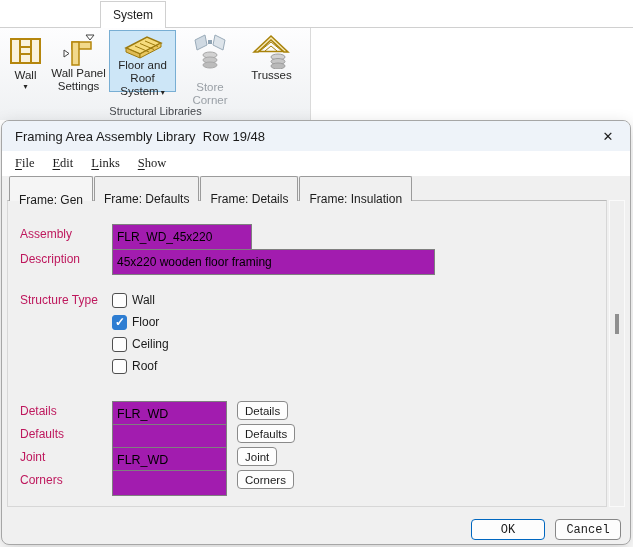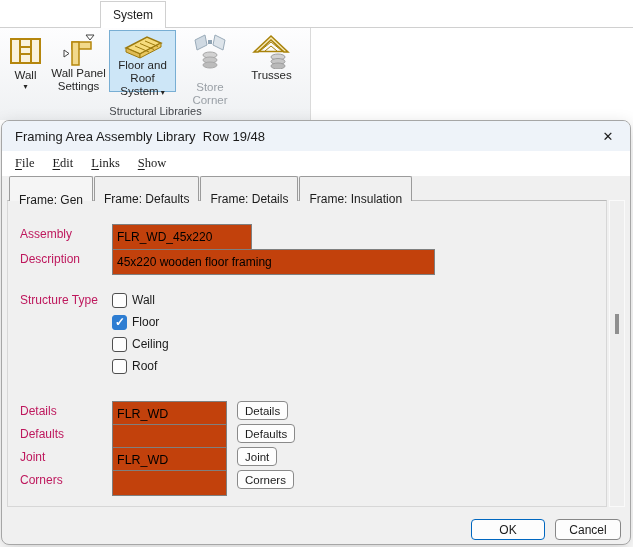--- a/index.html
+++ b/index.html
@@ -47,41 +47,41 @@
   .tabstrip { position:absolute; left:7px; top:56px; height:24px; display:flex;
               align-items:flex-end; font-size:12px; z-index:2; }
   .tab { height:21px; line-height:20px; padding:12px 9px; background:#f0f0f0;
          border:1px solid #9b9b9b; border-bottom:none; border-radius:2px 2px 0 0;
          margin-right:1px; }
   .tab.active { height:24px; line-height:23px; background:#f5f5f5; z-index:3; }
 
   .pane { position:absolute; left:5px; top:79px; width:600px; height:307px;
           background:#f0f0f0; border:1px solid #d7d7d7; border-top:1px solid #b9b9b9; }
   .flabel { position:absolute; font-size:12px; color:#be185d; }
-  .tinput { position:absolute; border:1px solid #7f7f7f; background:#c2410c;
+  .tinput { position:absolute; border:1px solid #7f7f7f; background:#a21caf;
             font-family:"Liberation Sans", sans-serif; font-size:12px;
             padding:12px 4px; height:19px; outline:none; }
   .tinput.focused { border-bottom:2px solid #0067c0; }
   .chk-row { position:absolute; left:104px; display:flex; align-items:center; height:16px; }
   .chk { width:15px; height:15px; border:1px solid #4f4f4f; border-radius:3px;
          background:#fdfdfd; margin-right:5px; position:relative; flex:0 0 15px; }
   .chk.checked { background:#2d7dd2; border-color:#2d7dd2; }
   .chk.checked::after { content:"✓"; position:absolute; left:2px; top:-1px;
                         color:#fff; font-size:12px; font-weight:bold; }
   .chk-label { font-size:12px; }
   .mini-btn { position:absolute; left:229px; height:19px; padding:0 7px;
               font-family:"Liberation Sans", sans-serif; font-size:11.5px;
               background:#fdfdfd; border:1px solid #8a8a8a; border-radius:4px;
               display:flex; align-items:center; }
 
   .vscroll { position:absolute; left:607px; top:79px; width:16px; height:307px;
              background:#eeeeee; border:1px solid #fafafa; }
   .vthumb { position:absolute; left:5px; top:113px; width:4px; height:20px; background:#8f8f8f; }
 
-  .footer-btn { position:absolute; height:21px; font-family:Liberation Sans, sans-serif;
+  .footer-btn { position:absolute; height:21px; font-family:Liberation Mono, monospace;
                 font-size:12px; background:#fdfdfd; border:1px solid #878787;
                 border-radius:4px; display:flex; align-items:center; justify-content:center; }
   .footer-btn.ok { left:469px; top:398px; width:74px; border:1px solid #0067c0; }
   .footer-btn.cancel { left:553px; top:398px; width:66px; }
 </style>
 </head>
 <body>
 
 <div class="ribbon">
   <div class="ribbon-tabstrip"></div>

